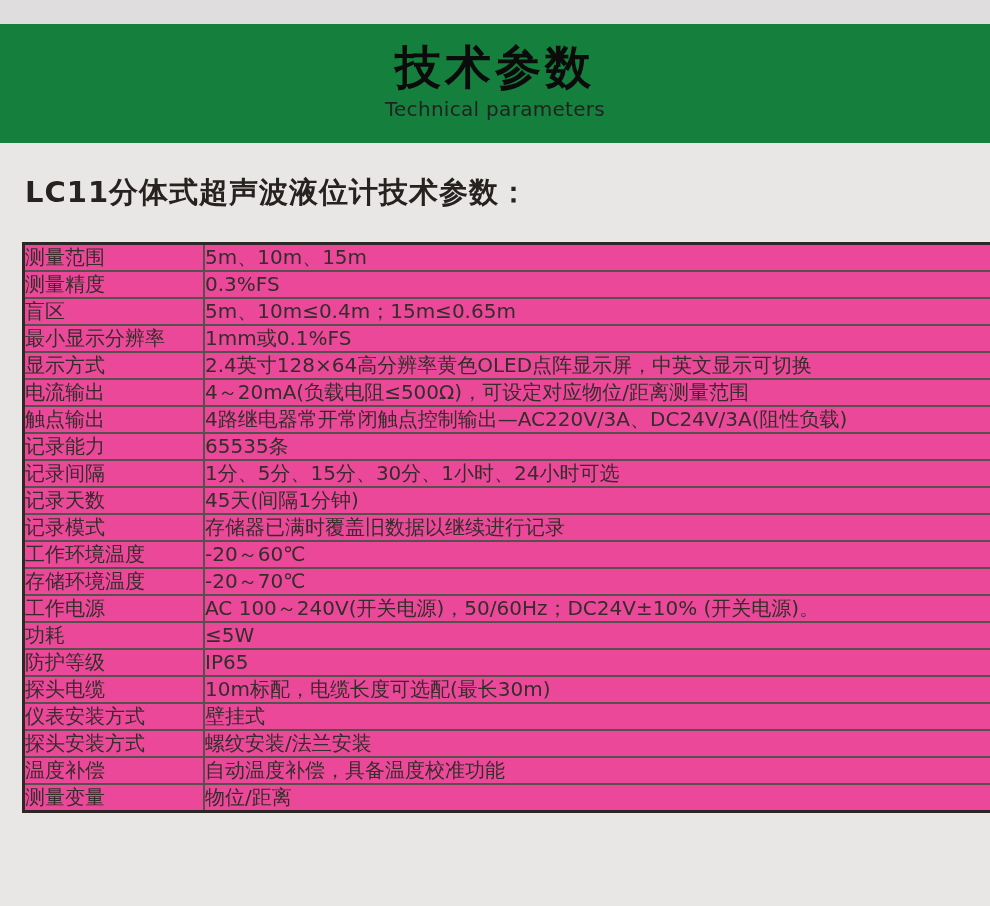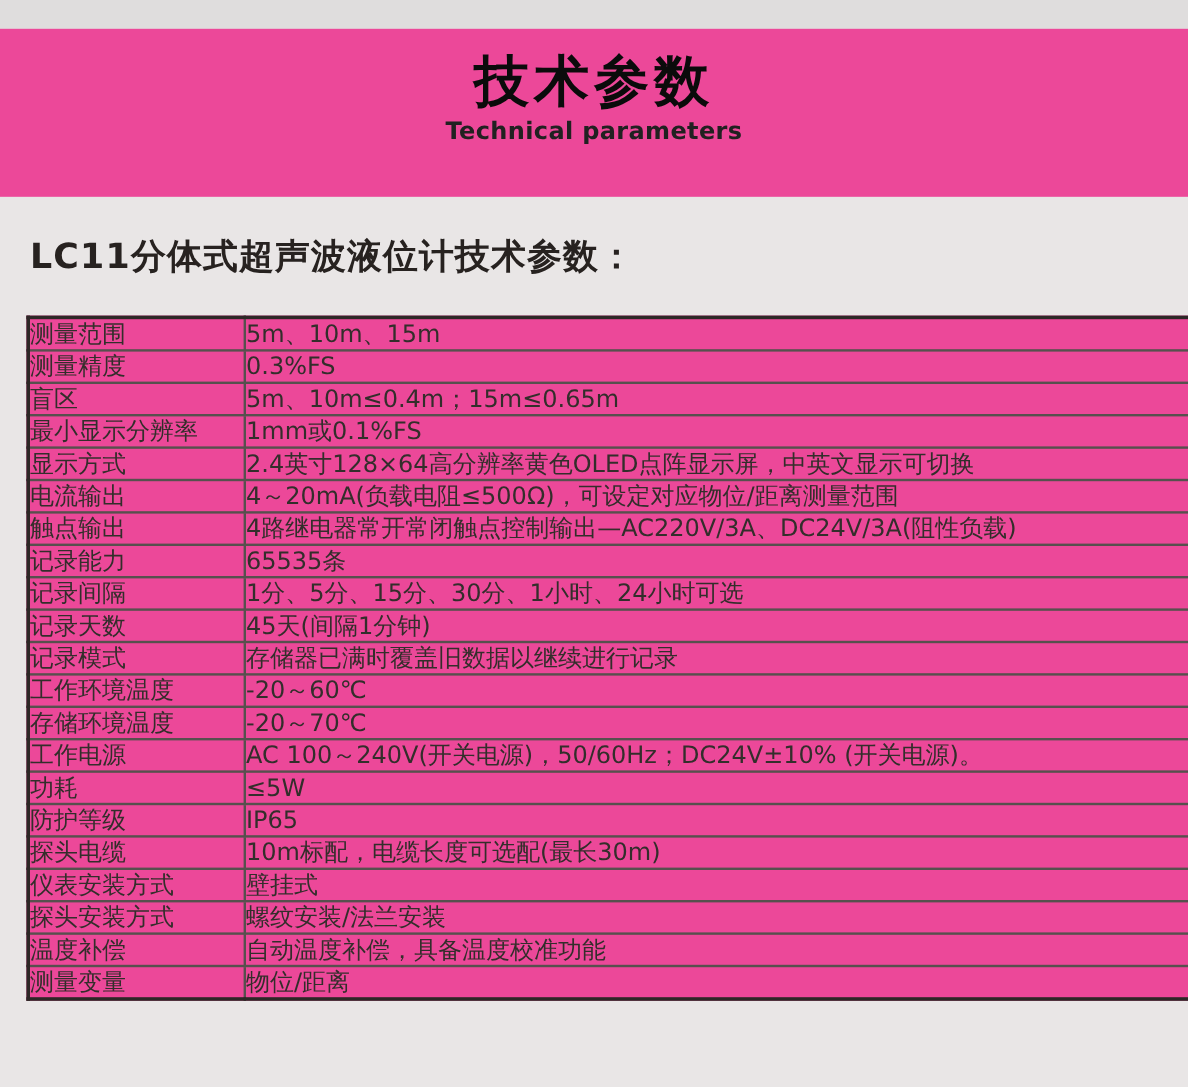--- a/index.html
+++ b/index.html
@@ -12,36 +12,36 @@
     background: #e9e6e6;
     font-family: "DejaVu Sans", "Liberation Sans", sans-serif;
     color: #332e2b;
     overflow: hidden;
   }
   .top-strip {
     height: 24px;
     background: #dfdddd;
   }
   .title-banner {
-    height: 140px;
-    background: #ec4899;
+    height: 119px;
+    background: #15803d;
     text-align: center;
     box-sizing: border-box;
     padding-top: 14px;
   }
   .main-title {
     font-size: 46px;
     font-weight: 800;
     letter-spacing: 4px;
     color: #0b0b0b;
     line-height: 58px;
   }
   .subtitle {
     font-size: 20px;
-    font-weight: 700;
+    font-weight: 400;
     color: #212121;
     line-height: 26px;
     letter-spacing: 0.3px;
   }
   .content-area {
     padding: 0 22px;
   }
   .section-heading {
     margin: 30px 0 0 3px;
     font-size: 29px;

